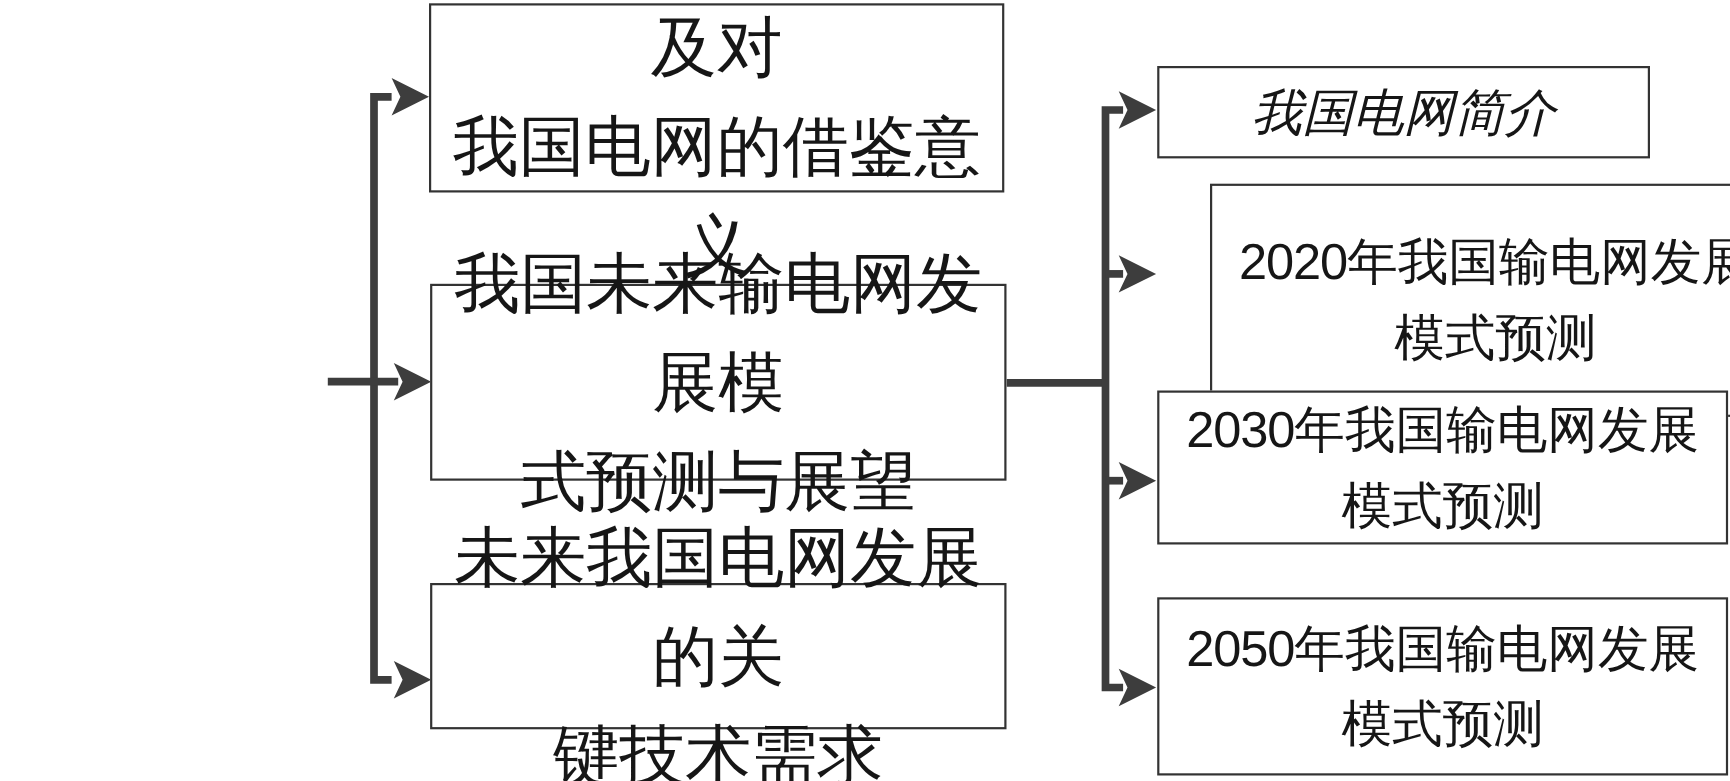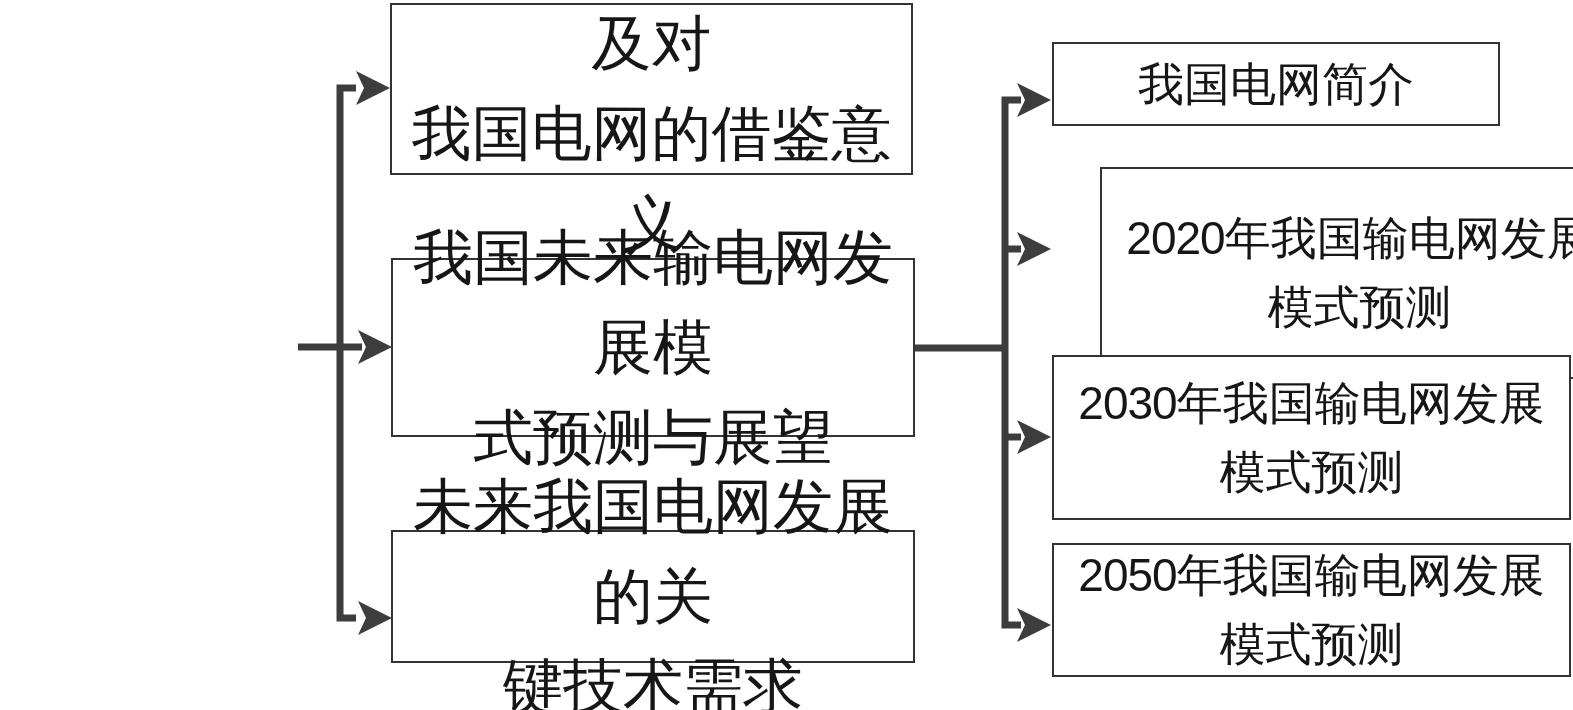--- a/index.html
+++ b/index.html
@@ -42,24 +42,24 @@
   .leaf .node-label   { font-size: 46px; }
   .digits {
     font-family: "Liberation Sans", "DejaVu Sans", sans-serif;
     letter-spacing: -1px;
   }
   
   .root      { left: 4px;    top: 261px; width: 294px; height: 174px; }
   .branch-1  { left: 390px;  top: 3px;   width: 523px; height: 172px; }
   .branch-2  { left: 391px;  top: 258px; width: 524px; height: 179px; }
   .branch-3  { left: 391px;  top: 530px; width: 524px; height: 133px; }
-  .leaf-1    { left: 1052px; top: 42px;  width: 448px; height: 84px;  }
+  .leaf-1    { left: 1052px; top: 60px;  width: 448px; height: 84px; font-style: italic;  }
   .leaf-2    { left: 1100px; top: 167px; width: 519px; height: 212px; }
-  .leaf-3    { left: 1052px; top: 355px; width: 519px; height: 165px; }
-  .leaf-4    { left: 1052px; top: 543px; width: 519px; height: 134px; }
+  .leaf-3    { left: 1052px; top: 355px; width: 519px; height: 140px; }
+  .leaf-4    { left: 1052px; top: 543px; width: 519px; height: 162px; }
 </style>
 </head>
 <body>
 
 <div id="stage">
 
   <svg id="connector-layer" viewBox="0 0 1573 710" xmlns="http://www.w3.org/2000/svg">
     <g stroke="#3d3d3d" stroke-width="7" fill="none">
 
       <path d="M356 88 H340 V618 H356"></path>

